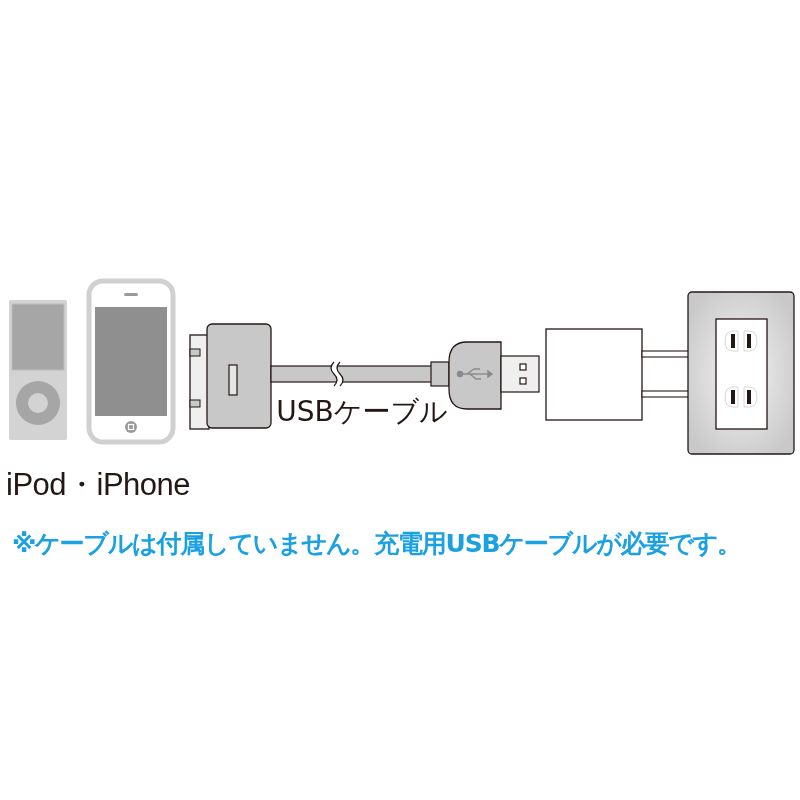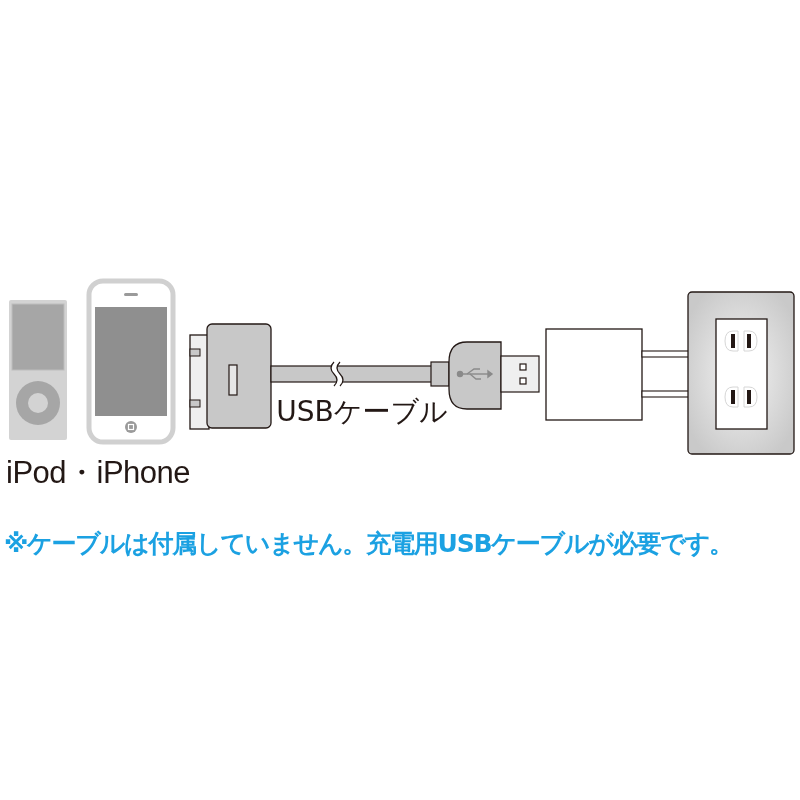--- a/index.html
+++ b/index.html
@@ -1,21 +1,21 @@
 <!DOCTYPE html>
 <html style="--note-color: #1ba1e2;"><head>
 <meta charset="utf-8">
 <style>
   html, body { margin:0; padding:0; background:#ffffff; }
   body { width:800px; height:800px; position:relative; overflow:hidden; font-family:"DejaVu Sans", "Liberation Sans", sans-serif; }
   .abs { position:absolute; }
   svg.diagram { position:absolute; left:0; top:0; }
-  .label-devices { left:6px; top:452px; font-size:31px; color:#231815; letter-spacing:-0.5px; font-family:"Liberation Sans", "DejaVu Sans", sans-serif; white-space:nowrap; }
+  .label-devices { left:6px; top:464px; font-size:31px; color:#231815; letter-spacing:-0.5px; font-family:"Liberation Sans", "DejaVu Sans", sans-serif; white-space:nowrap; }
   .label-cable { left:262px; top:397px; width:200px; text-align:center; font-size:28px; line-height:30px; color:#231815; font-family:"DejaVu Sans", sans-serif; }
-  .note { left:4px; top:527px; font-size:25px; font-weight:bold; color:var(--note-color, #1ba1e2); white-space:nowrap; letter-spacing:-1.2px; font-family:"DejaVu Sans", sans-serif; }
+  .note { left:12px; top:527px; font-size:25px; font-weight:bold; color:var(--note-color, #1ba1e2); white-space:nowrap; letter-spacing:-1.2px; font-family:"DejaVu Sans", sans-serif; }
 </style>
 </head>
 <body>
 
 <svg class="diagram" width="800" height="800" viewBox="0 0 800 800">
   <defs>
     <radialGradient id="plateGrad" cx="50%" cy="50%" r="60%">
       <stop offset="0%" stop-color="#f4f4f4"></stop>
       <stop offset="100%" stop-color="#c9c9c9"></stop>
     </radialGradient>

